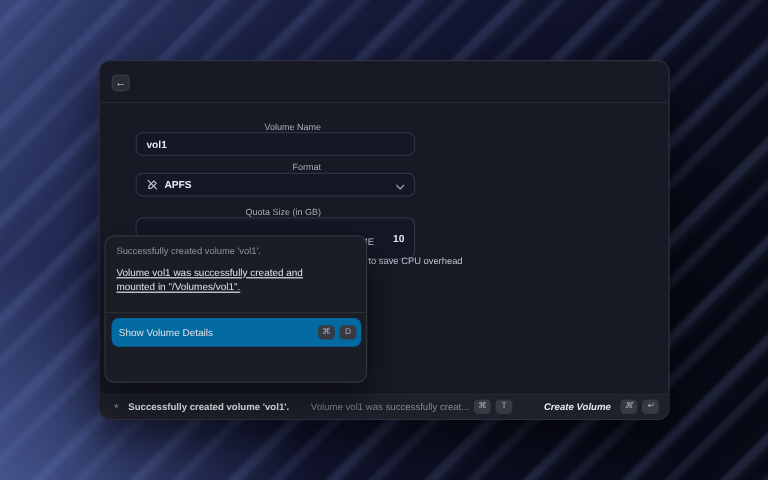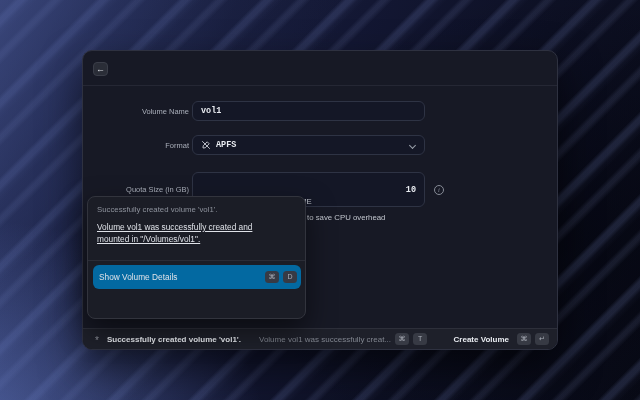--- a/index.html
+++ b/index.html
@@ -19,28 +19,28 @@
     position:absolute; left:82px; top:50px; width:476px; height:300px;
     background:#171925; border:1px solid #2e3140; border-radius:10px;
     box-shadow:0 18px 40px rgba(0,0,0,.55);
   }
   .header { position:absolute; left:0; top:0; right:0; height:35px; border-bottom:1px solid #252734; }
   .back-btn {
     position:absolute; left:10px; top:11px; width:15px; height:14px;
     background:#2a2d37; border:1px solid #3a3d48; border-radius:4px;
     color:#d9dce1; font-size:9px; line-height:12px; text-align:center; cursor:pointer;
   }
-  .form-row { position:absolute; left:0; display:flex; align-items:center; }
+  .form-row { position:absolute; left:0; display:flex; align-items:center;flex-direction:column; }
   .form-label { width:106px; text-align:right; font-size:7.5px; color:#a9aeb9; }
   .field {
-    margin-left:3px; width:233px; height:20px;
+    margin-left:30px; width:233px; height:20px;
     background:#141726; border:1px solid #2e3344; border-radius:6px;
     color:#e9ecf1; font-size:8.5px; padding:0 8px;
     display:flex; align-items:center; position:relative;
-    font-family:Liberation Mono, monospace;
+    font-family:Liberation Sans, sans-serif;
   }
   input.field { display:block; line-height:18px; }
   .select-value { font-weight:bold; margin-left:5px; }
   .chevron {
     position:absolute; right:9px; top:7px; width:5px; height:5px;
     border-right:1.2px solid #9aa0ab; border-bottom:1.2px solid #9aa0ab;
     transform:rotate(45deg);
   }
   .fmt-icon { width:10px; height:10px; flex:0 0 auto; }
   .info-icon {
@@ -69,21 +69,21 @@
   }
   .footer {
     position:absolute; left:0; right:0; bottom:0; height:21px;
     background:#1e202a; border-top:1px solid #2d2f3a; border-radius:0 0 9px 9px;
     display:flex; align-items:center; padding:0 8px 0 12px;
   }
   .status-dot { color:#8b8f98; font-size:10px; line-height:10px; margin-right:8px; margin-top:3px; }
   .status-strong { font-size:8px; font-weight:bold; color:#e8ebf0; white-space:nowrap; }
   .status-detail { font-size:8px; color:#80858f; white-space:nowrap; overflow:hidden; margin-left:18px; }
   .footer-spacer { flex:1; }
-  .create-btn { display:flex; align-items:center; cursor:pointer; margin-left:7px; }
+  .create-btn { display:flex; align-items:center; cursor:pointer; margin-left:7px;font-style:italic; }
   .create-label { font-size:8px; font-weight:bold; color:#e8ebf0; margin-right:4px; white-space:nowrap; }
 </style>
 </head>
 <body>
 
 <div class="window">
 
   <div class="header">
     <div class="back-btn">
       <span>←</span>

